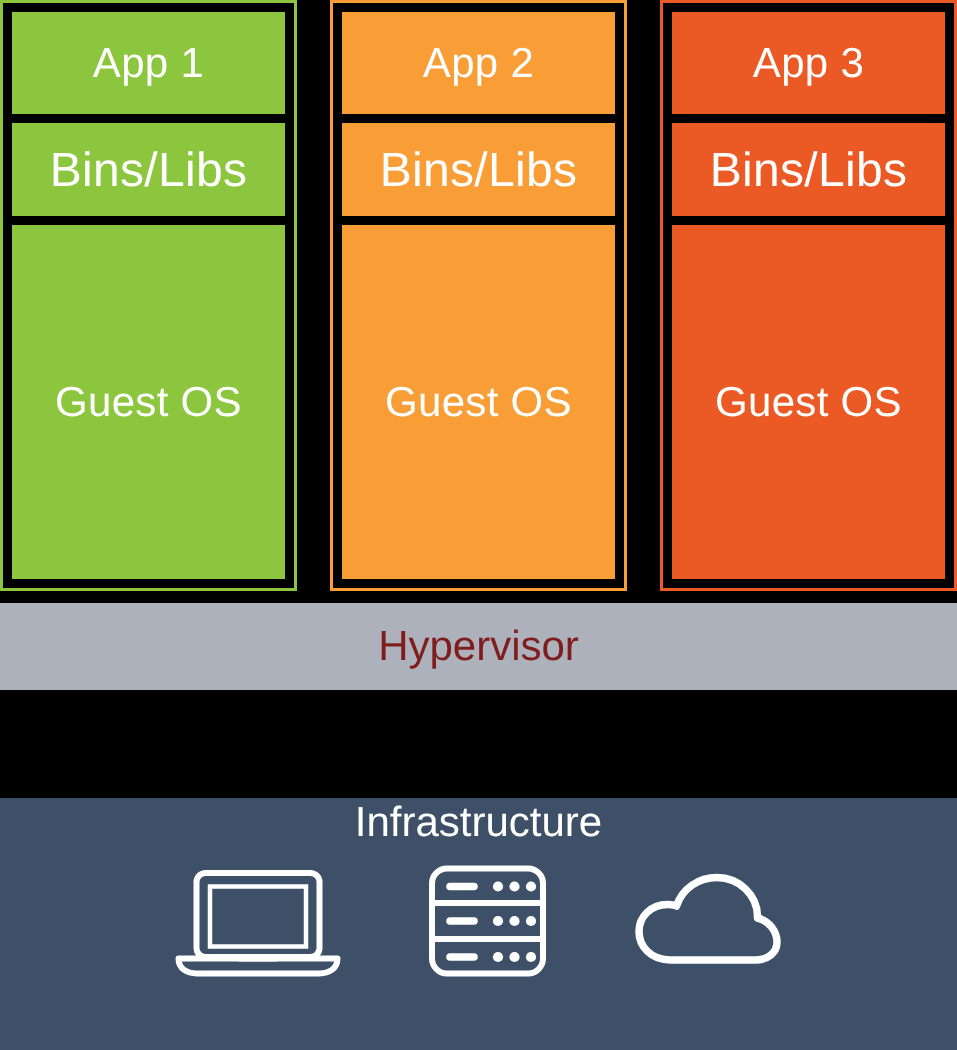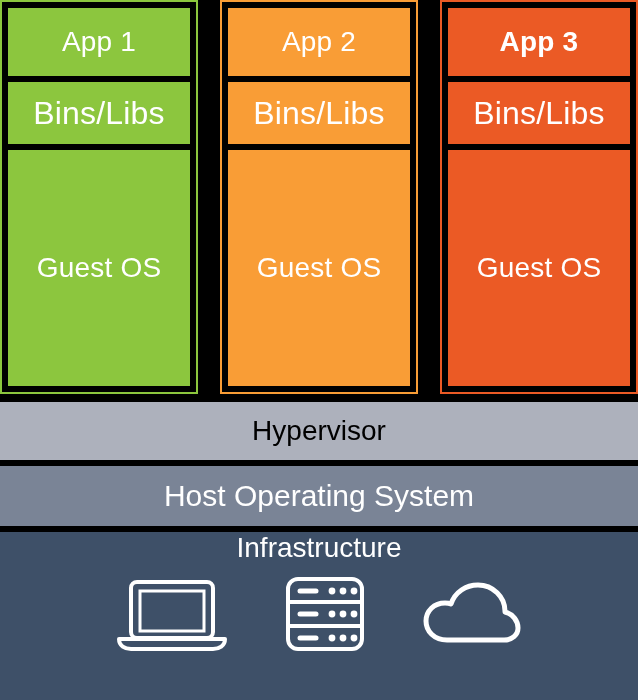--- a/index.html
+++ b/index.html
@@ -149,40 +149,37 @@
       </div>
       <div class="vm-block bins" id="bins-1" style="background: rgb(249, 157, 54);">
         <span>Bins/Libs</span>
       </div>
       <div class="vm-block guest" id="guest-1" style="background: rgb(249, 157, 54);">
         <span>Guest OS</span>
       </div>
     </div>
 
     <div class="vm-column" id="col-2" style="border-color: rgb(235, 90, 37);">
-      <div class="vm-block app" id="app-2" style="background: rgb(235, 90, 37); font-weight: bold;">
+      <div class="vm-block app" id="app-2" style="background: rgb(235, 90, 37);">
         <span>App 3</span>
       </div>
       <div class="vm-block bins" id="bins-2" style="background: rgb(235, 90, 37);">
         <span>Bins/Libs</span>
       </div>
       <div class="vm-block guest" id="guest-2" style="background: rgb(235, 90, 37);">
         <span>Guest OS</span>
       </div>
     </div>
 
   </div>
 
-  <div class="band band-hypervisor" id="band-hypervisor" style="background: rgb(173, 177, 188); color: #000000;">
+  <div class="band band-hypervisor" id="band-hypervisor" style="background: rgb(173, 177, 188); color: #7f1d1d;">
     <span>Hypervisor</span>
   </div>
 
-  <div class="band band-hostos" id="band-hostos" style="background: rgb(122, 132, 150); color: rgb(255, 255, 255);">
-    <span>Host Operating System</span>
-  </div>
 
   <div class="infra-panel" id="infra-panel" style="background: rgb(62, 80, 104); color: rgb(255, 255, 255);">
     <div class="infra-title">Infrastructure</div>
 
     <div class="infra-icons">
 
       <span class="infra-icon">
         <svg width="112" height="76" viewBox="0 0 112 76" fill="none" aria-hidden="true">
           <rect x="15" y="6" width="82" height="56" rx="6" ry="6" stroke="#FFFFFF" stroke-width="4" fill="none"></rect>
           <rect x="24" y="15" width="64" height="40" stroke="#FFFFFF" stroke-width="3" fill="none"></rect>

